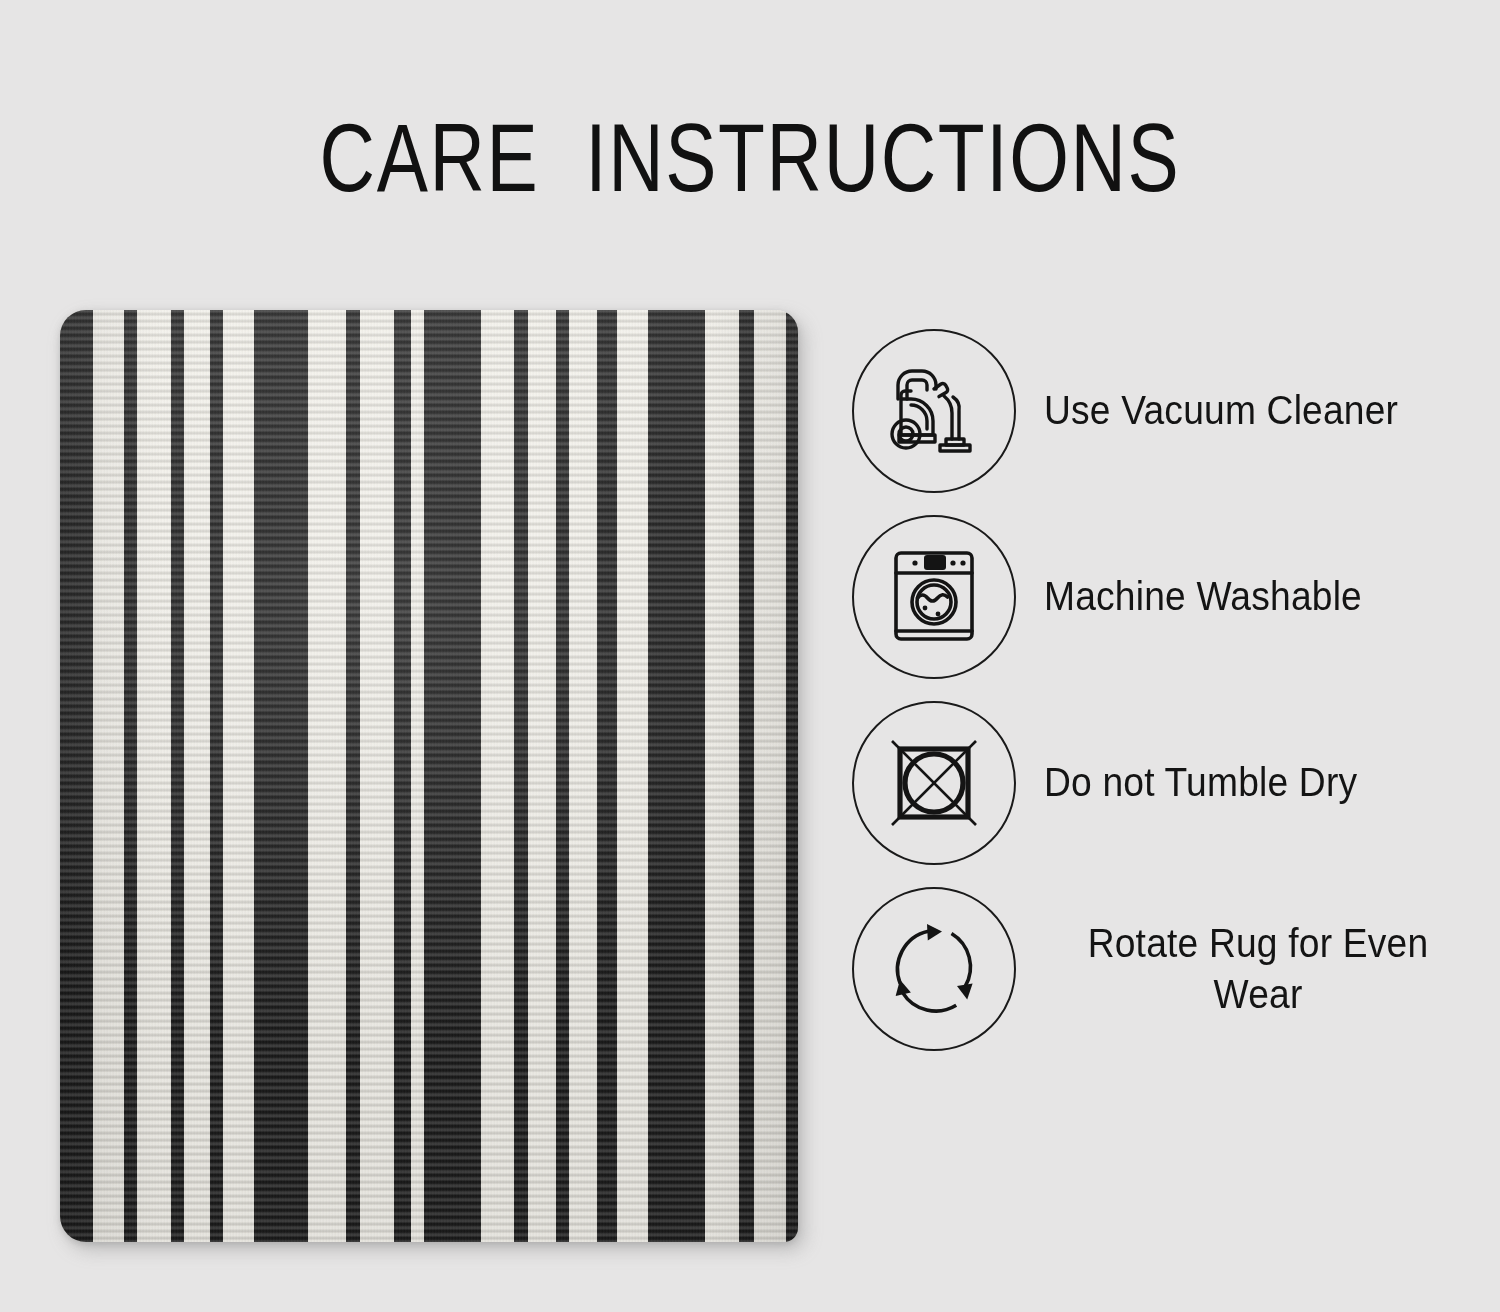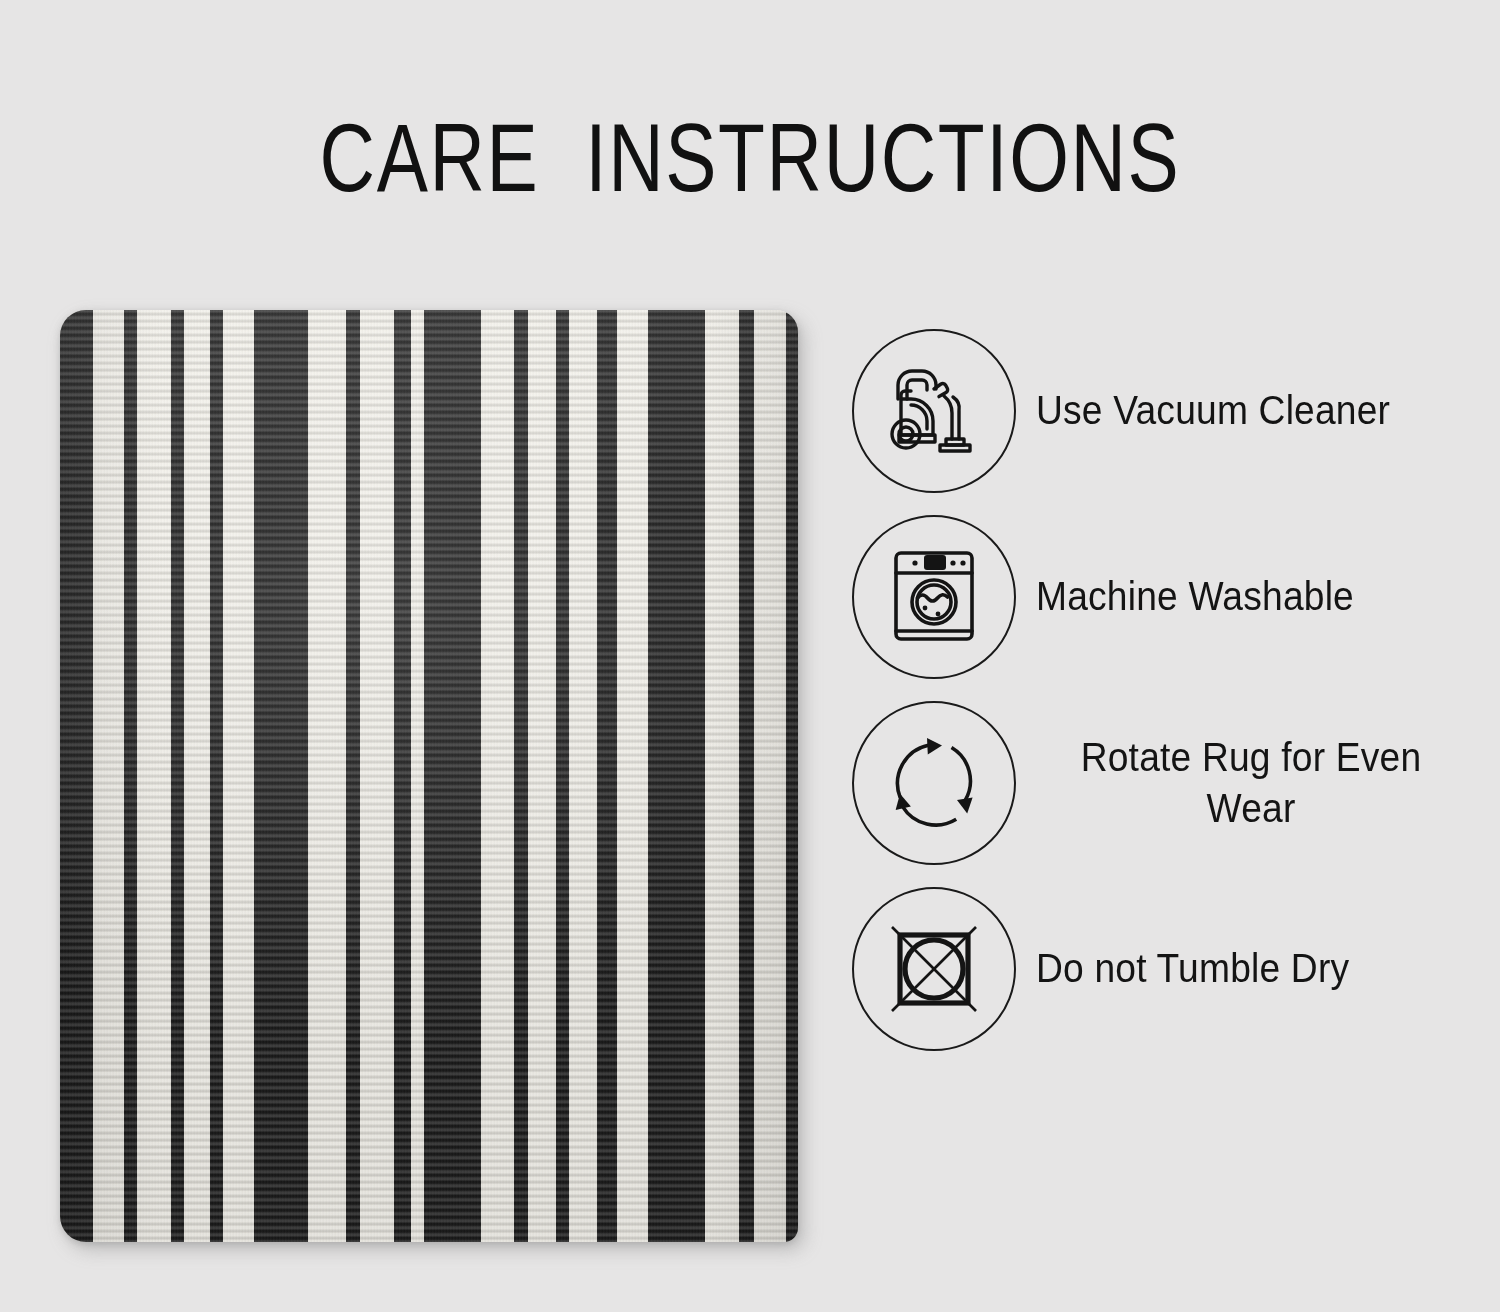--- a/index.html
+++ b/index.html
@@ -108,21 +108,21 @@
     position: absolute;
     left: 852px;
     top: 318px;
     width: 620px;
   }
 
   .care-row {
     display: flex;
     align-items: center;
     height: 186px;
-    gap: 20px;
+    gap: 28px;
   }
 
   .care-icon {
     flex: 0 0 auto;
     width: 164px;
     height: 164px;
     border-radius: 50%;
     border: 2px solid #1a1a1a;
     display: flex;
     align-items: center;
@@ -218,46 +218,46 @@
 
         <circle cx="41" cy="63" r="2.4" fill="#141414" stroke="none"></circle>
         <circle cx="54" cy="69" r="2.4" fill="#141414" stroke="none"></circle>
       </svg>
     </div>
     <div class="care-label">Machine Washable</div>
   </div>
 
   <div class="care-row">
     <div class="care-icon">
+      <svg width="104" height="104" viewBox="0 0 104 104" fill="none" stroke="#141414" stroke-linecap="butt">
+
+        <rect x="18" y="18" width="68" height="68" stroke-width="5.2"></rect>
+
+        <circle cx="52" cy="52" r="29" stroke-width="5.2"></circle>
+
+        <path d="M10 10 L94 94" stroke-width="2.6"></path>
+        <path d="M94 10 L10 94" stroke-width="2.6"></path>
+      </svg>
+    </div>
+    <div class="care-label">Do not Tumble Dry</div>
+  </div>
+
+  <div class="care-row">
+    <div class="care-icon">
       <svg width="104" height="104" viewBox="0 0 104 104" fill="none" stroke="#141414" stroke-width="3.6" stroke-linecap="butt">
 
         <path d="M18.2 66.6 A39 39 0 0 1 46.3 14.3"></path>
         <path d="M45 7 l15 7.6 -14.2 9 z" fill="#141414" stroke="none"></path>
 
         <path d="M69.5 16.5 A39 39 0 0 1 83.2 69.4"></path>
         <path d="M90.6 66.5 l-5.4 16 -10.2 -13.4 z" fill="#141414" stroke="none"></path>
 
         <path d="M74.2 88.3 A39 39 0 0 1 20.6 75.6"></path>
         <path d="M13.6 79 l4.4 -16.3 10.9 12.8 z" fill="#141414" stroke="none"></path>
       </svg>
     </div>
     <div class="care-label two-line">
       <span>Rotate Rug for Even</span><br>
       <span>Wear</span>
     </div>
   </div>
 
-  <div class="care-row">
-    <div class="care-icon">
-      <svg width="104" height="104" viewBox="0 0 104 104" fill="none" stroke="#141414" stroke-linecap="butt">
-
-        <rect x="18" y="18" width="68" height="68" stroke-width="5.2"></rect>
-
-        <circle cx="52" cy="52" r="29" stroke-width="5.2"></circle>
-
-        <path d="M10 10 L94 94" stroke-width="2.6"></path>
-        <path d="M94 10 L10 94" stroke-width="2.6"></path>
-      </svg>
-    </div>
-    <div class="care-label">Do not Tumble Dry</div>
-  </div>
-
 </div>
 
 </body></html>

